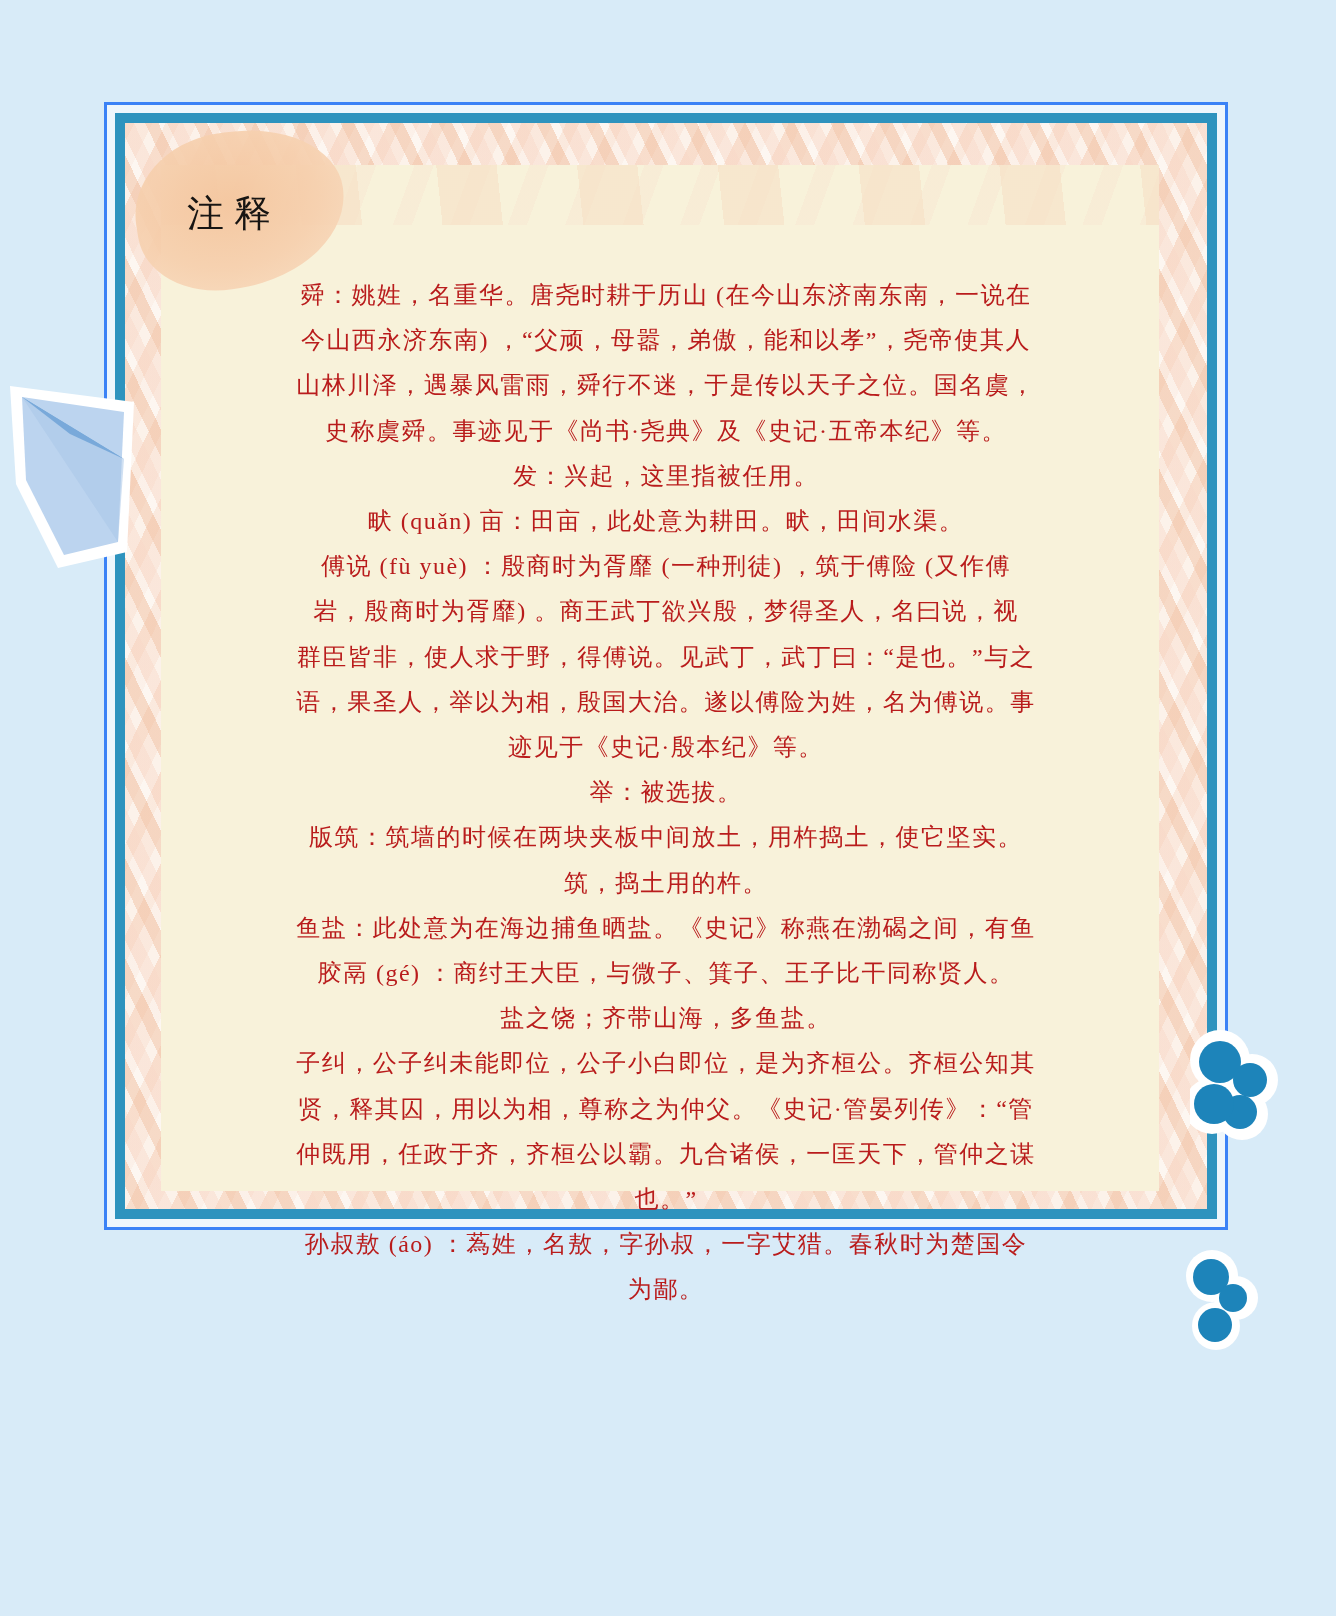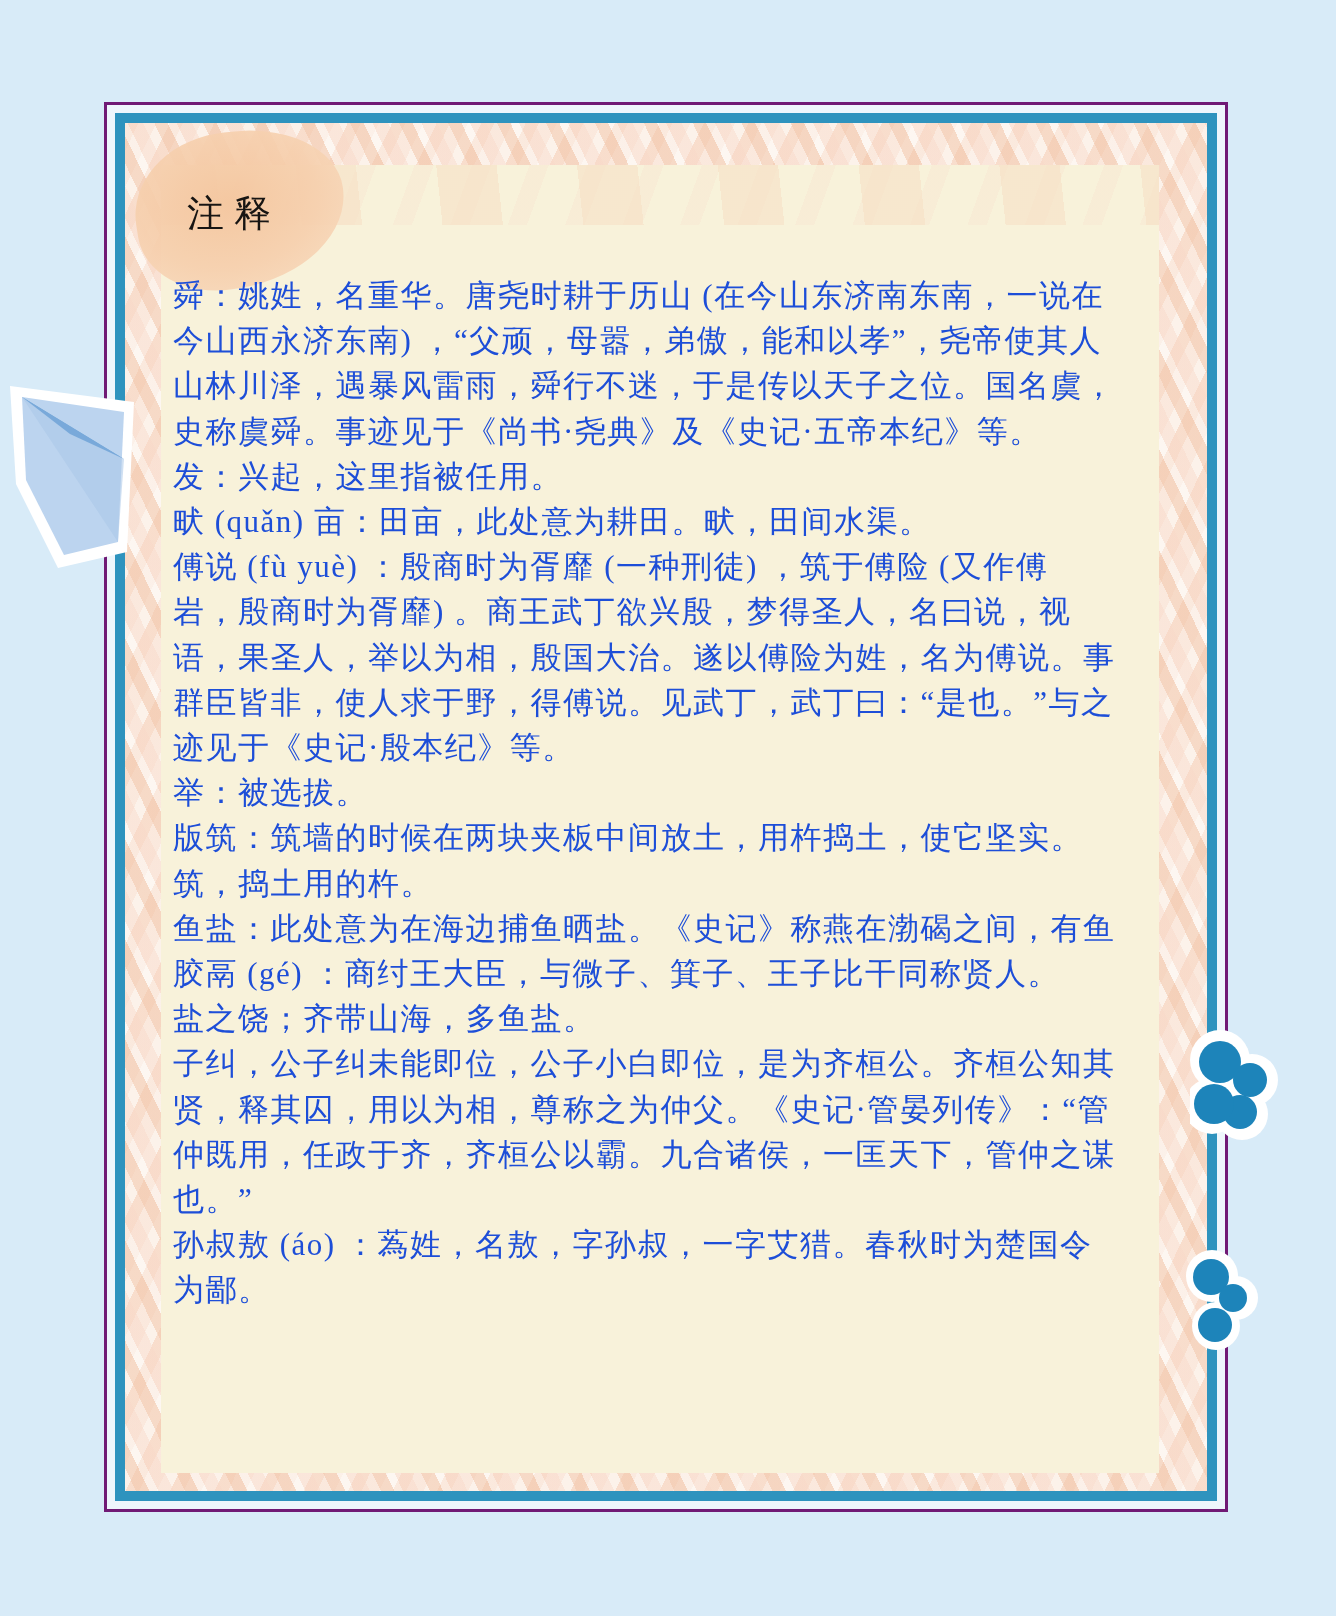--- a/index.html
+++ b/index.html
@@ -3,22 +3,22 @@
 <meta charset="utf-8">
 <style>
   html,body{margin:0;padding:0;}
   body{
     width:1336px;height:1616px;position:relative;overflow:hidden;
     background:#d8ebf8;
     font-family:"Liberation Serif","DejaVu Serif",serif;
   }
   
   .frame-outer{
-    position:absolute;left:104px;top:102px;width:1124px;height:1410px;
-    border:3px solid #701a75;background:#eef6fc;box-sizing:border-box;
+    position:absolute;left:104px;top:102px;width:1124px;height:1128px;
+    border:3px solid #3b82f6;background:#eef6fc;box-sizing:border-box;
   }
   .frame-band{
     position:absolute;left:8px;top:8px;right:8px;bottom:8px;
     border:10px solid #2e93be;box-sizing:border-box;
   }
   .frame-mat{
     position:absolute;left:0;top:0;right:0;bottom:0;
     background-color:#fbeee3;
     background-image:
       repeating-linear-gradient(64deg,
@@ -46,22 +46,22 @@
     border-radius:46% 54% 58% 42% / 52% 48% 56% 44%;
     transform:rotate(-9deg);opacity:.92;
   }
   .notes-title{
     position:relative;margin:0 0 0 14px;padding-top:26px;
     font-size:37px;line-height:46px;color:#171513;font-weight:400;
     letter-spacing:10px;
   }
   .text-lines{position:relative;margin-top:36px;}
   .text-line{
-    font-size:31px;line-height:45.2px;color:#1d4ed8;
-    letter-spacing:1.5px;white-space:nowrap;
+    font-size:24px;line-height:45.2px;color:#b91c1c;
+    letter-spacing:1.5px;white-space:nowrap;text-align:center;
   }
   
   .paper-plane{position:absolute;left:6px;top:364px;width:132px;height:206px;z-index:5;}
   .flower{position:absolute;z-index:6;}
   .flower-1{left:1190px;top:1028px;width:90px;height:122px;}
   .flower-2{left:1186px;top:1246px;width:72px;height:112px;}
 </style>
 </head>
 <body>
 
@@ -74,22 +74,22 @@
         <h1 class="notes-title">注释</h1>
         <div class="text-lines">
             <div class="text-line">舜：姚姓，名重华。唐尧时耕于历山 (在今山东济南东南，一说在</div>
             <div class="text-line">今山西永济东南) ，“父顽，母嚣，弟傲，能和以孝”，尧帝使其人</div>
             <div class="text-line">山林川泽，遇暴风雷雨，舜行不迷，于是传以天子之位。国名虞，</div>
             <div class="text-line">史称虞舜。事迹见于《尚书·尧典》及《史记·五帝本纪》等。</div>
             <div class="text-line">发：兴起，这里指被任用。</div>
             <div class="text-line">畎 (quǎn) 亩：田亩，此处意为耕田。畎，田间水渠。</div>
             <div class="text-line">傅说 (fù yuè) ：殷商时为胥靡 (一种刑徒) ，筑于傅险 (又作傅</div>
             <div class="text-line">岩，殷商时为胥靡) 。商王武丁欲兴殷，梦得圣人，名曰说，视</div>
+            <div class="text-line">群臣皆非，使人求于野，得傅说。见武丁，武丁曰：“是也。”与之</div>
             <div class="text-line">语，果圣人，举以为相，殷国大治。遂以傅险为姓，名为傅说。事</div>
-            <div class="text-line">群臣皆非，使人求于野，得傅说。见武丁，武丁曰：“是也。”与之</div>
             <div class="text-line">迹见于《史记·殷本纪》等。</div>
             <div class="text-line">举：被选拔。</div>
             <div class="text-line">版筑：筑墙的时候在两块夹板中间放土，用杵捣土，使它坚实。</div>
             <div class="text-line">筑，捣土用的杵。</div>
             <div class="text-line">鱼盐：此处意为在海边捕鱼晒盐。《史记》称燕在渤碣之间，有鱼</div>
             <div class="text-line">胶鬲 (gé) ：商纣王大臣，与微子、箕子、王子比干同称贤人。</div>
             <div class="text-line">盐之饶；齐带山海，多鱼盐。</div>
             <div class="text-line">子纠，公子纠未能即位，公子小白即位，是为齐桓公。齐桓公知其</div>
             <div class="text-line">贤，释其囚，用以为相，尊称之为仲父。《史记·管晏列传》：“管</div>
             <div class="text-line">仲既用，任政于齐，齐桓公以霸。九合诸侯，一匡天下，管仲之谋</div>

